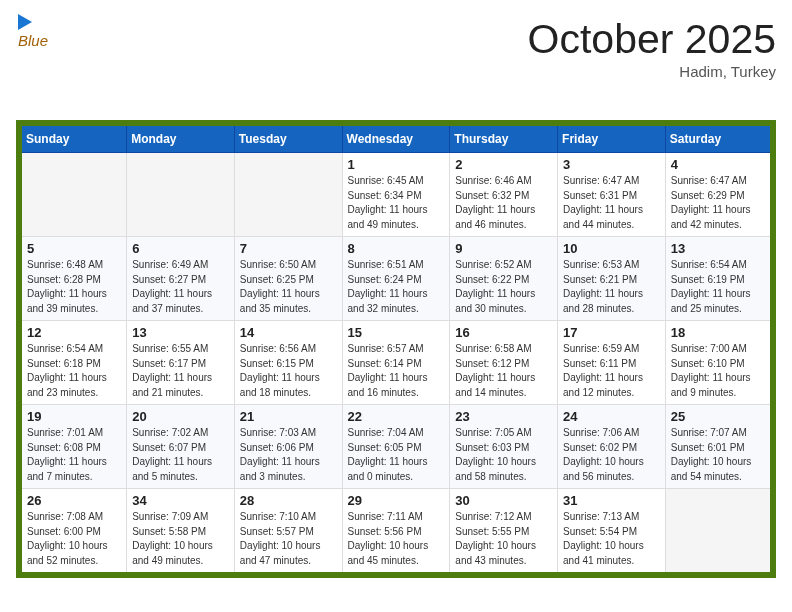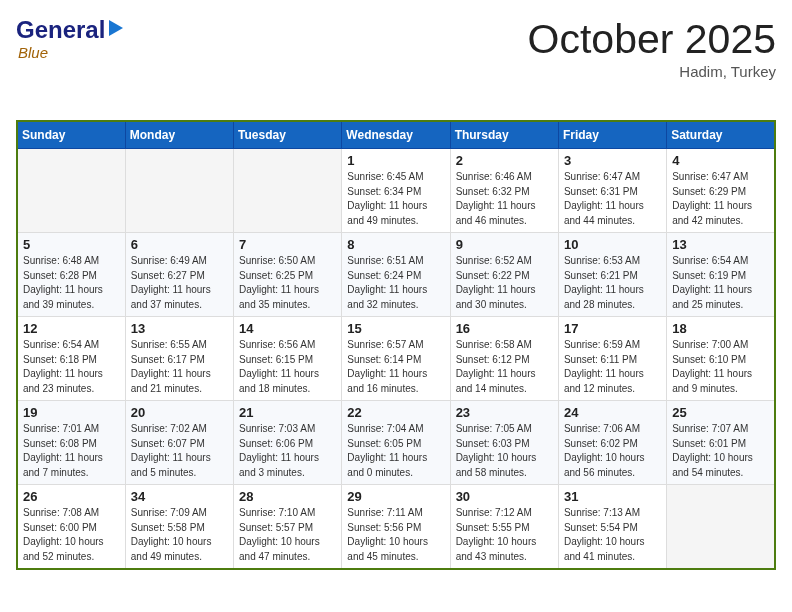--- a/index.html
+++ b/index.html
@@ -29,21 +29,21 @@
       font-weight: normal;
       color: #222;
     }
     .location {
       font-size: 15px;
       color: #555;
     }
     .calendar {
       width: 100%;
       border-collapse: collapse;
-      border: 2px solid #4d7c0f;
+      border: 6px solid #4d7c0f;
       margin-top: 40px;
     }
     .calendar th {
       background: #1565c0;
       color: #fff;
       font-size: 12px;
       font-weight: bold;
       padding: 6px 4px;
       text-align: left;
       border: 1px solid #0d47a1;
@@ -98,21 +98,20 @@
       font-style: italic;
       margin-left: 2px;
     }
   </style>
 </head>
 <body>
 
 <div class="header">
   <div class="logo">
     <div class="logo-wrapper">
-      <span style="font-size:24px;font-weight:bold;color:#1a237e;">General</span>
       <span class="logo-icon"></span>
     </div>
     <span class="logo-blue-text">Blue</span>
   </div>
   <div class="title-block">
     <div class="month-title">October 2025</div>
     <div class="location">Hadim, Turkey</div>
   </div>
 </div>
 

